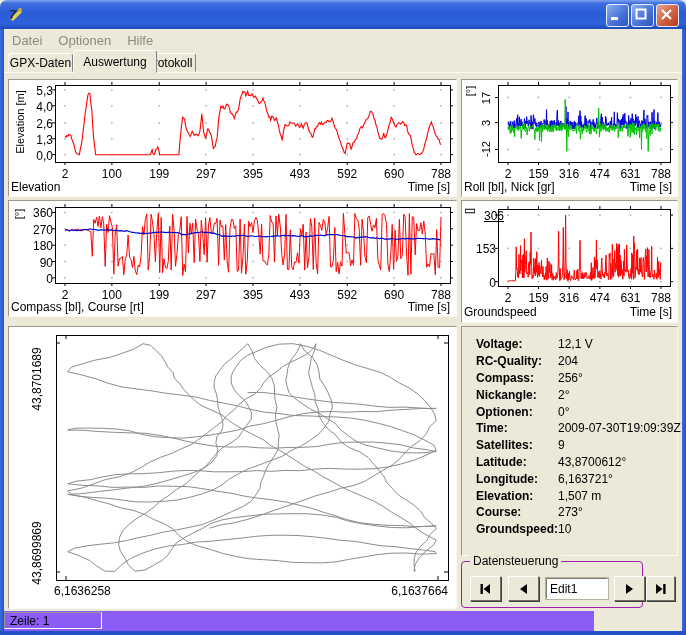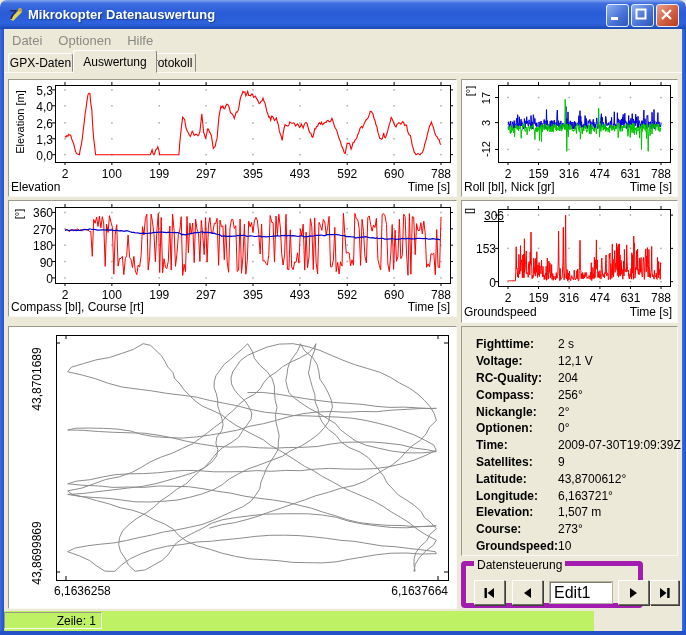--- a/index.html
+++ b/index.html
@@ -38,46 +38,45 @@
   .vlabel{position:absolute;font-size:11px;color:#000;white-space:nowrap;
     transform:translate(-50%,-50%) rotate(-90deg);}
   .vlabel.big{font-size:12px;}
   
   .info-rows{position:absolute;left:14px;top:9px;right:4px;}
   .info-row{display:flex;height:16.8px;align-items:center;}
   .info-label{font-weight:bold;font-size:12px;width:82px;flex:none;}
   .info-value{font-size:12px;white-space:nowrap;}
   
   .groupbox{position:absolute;left:461px;top:561px;width:182px;height:47px;
-    border:5px solid #a21caf;border-radius:4px;box-sizing:border-box;}
+    border:1px solid #a21caf;border-radius:4px;box-sizing:border-box;}
   .groupbox-title{position:absolute;left:8px;top:-8px;background:#ECE9D8;padding:0 3px;font-size:12px;}
   .nav-btn{position:absolute;top:14px;width:31px;height:25px;background:#ECE9D8;
     border:1px solid;border-color:#FFFFFF #6F6D61 #6F6D61 #FFFFFF;box-shadow:1px 1px 0 #40403A;
     display:flex;align-items:center;justify-content:center;padding:0;box-sizing:border-box;}
   .edit-field{position:absolute;left:84px;top:16px;width:62px;height:21px;box-sizing:border-box;
     border:1px solid;border-color:#7C7B6D #FFF #FFF #7C7B6D;outline:1px solid #B5B2A1;
-    font-size:16px;font-family:"Liberation Sans",sans-serif;padding:1px 3px;background:#fff;}
+    font-size:12px;font-family:"Liberation Sans",sans-serif;padding:1px 3px;background:#fff;}
   
-  .statusbar{position:absolute;left:4px;top:611px;width:590px;height:20px;background:#bef264;text-align:right;}
+  .statusbar{position:absolute;left:4px;top:611px;width:590px;height:20px;background:#8b5cf6;}
   .status-cell{position:absolute;top:1px;height:17px;border:1px solid;border-color:#9D998A #FAF9F3 #FAF9F3 #9D998A;
     font-size:12px;padding:1px 5px;box-sizing:border-box;white-space:nowrap;}
 </style>
 </head>
 <body>
 
 <div class="window">
 
   <div class="titlebar">
     <svg class="app-icon" viewBox="0 0 17 17">
       <rect x="0" y="0" width="17" height="17" fill="none"></rect>
       <polygon points="3,13 13,3 15,6 6,15" fill="#E8D44A"></polygon>
       <text x="2" y="13" font-size="13" font-weight="bold" font-style="italic" fill="#28285E">7</text>
       <circle cx="13" cy="4" r="2" fill="#C8B21E"></circle>
     </svg>
-    <span class="win-title">Mikrokopter Datenauswertung</span>
     <div class="tb-buttons">
       <div class="tb-btn btn-min">
         <svg width="19" height="19" viewBox="0 0 19 19">
           <rect x="4" y="12" width="7" height="3" fill="#fff"></rect>
           </svg>
       </div>
       <div class="tb-btn btn-max">
         <svg width="19" height="19" viewBox="0 0 19 19">
           <rect x="4.5" y="4.5" width="9" height="9" fill="none" stroke="#fff" stroke-width="2"></rect>
           </svg>
@@ -425,24 +424,20 @@
         <line x1="435" y1="16" x2="439" y2="16" stroke="#000"></line>
         <line x1="47" y1="245" x2="51" y2="245" stroke="#000"></line>
         <line x1="435" y1="245" x2="439" y2="245" stroke="#000"></line>
         <polyline points="238.5,65.6 253.2,65.4 267.7,67.0 281.9,69.3 295.9,71.6 310.1,73.6 324.3,75.4 338.6,76.3 353.0,77.4 366.9,79.3 381.1,80.4 395.2,80.1 409.4,80.9 423.4,81.7 427.3,81.3 412.2,81.5 397.1,82.4 382.0,83.2 367.2,84.7 352.4,84.5 337.5,85.2 322.9,84.5 308.1,85.0 293.7,86.7 280.2,89.7 267.4,93.3 254.4,96.7 240.8,99.2 228.6,103.1 215.0,105.7 201.4,108.0 187.5,109.9 173.5,111.1 159.4,110.6 145.5,109.7 132.7,107.4 121.2,103.9 108.1,102.1 94.4,101.3 80.6,101.1 66.9,101.2 58.7,103.0 74.2,103.3 89.4,104.5 104.8,105.3 120.1,105.8 135.3,106.2 150.0,108.3 164.1,111.0 177.6,114.3 191.5,117.0 205.8,119.2 220.7,120.1 235.4,119.7 250.1,120.8 264.8,121.2 279.3,120.5 293.9,120.3 308.2,119.5 321.5,117.1 335.3,115.3 349.6,115.1 363.9,115.0 378.0,116.2 391.9,117.8 404.6,121.0 418.3,122.7 427.3,124.6 412.4,125.9 397.3,125.8 382.8,124.1 369.5,121.2 356.6,118.1 346.0,113.6 338.5,108.1 331.3,102.6 326.5,96.6 318.2,91.5 310.0,86.4 300.7,81.6 292.9,76.5 285.5,71.2 280.0,65.6 278.2,59.6 276.8,53.6 278.0,47.6 278.7,41.6 280.5,35.8 284.2,30.1 288.3,24.5 290.9,18.8 291.3,16.7 295.7,23.9 303.5,30.3 308.0,37.4 309.9,44.7 310.8,52.0 315.5,58.9 319.2,65.9 322.2,72.9 323.5,80.1 320.8,87.1 319.9,94.1 315.2,100.8 309.3,107.3 301.3,113.2 292.6,118.8 281.9,123.6 273.4,129.2 262.0,133.5 250.7,137.8 239.1,141.9 229.4,146.8 220.3,152.0 213.1,157.8 204.0,162.9 192.8,167.0 180.7,170.3 167.9,173.1 154.0,174.3 140.1,175.0 126.0,174.8 112.6,173.0 99.1,171.3 85.3,170.5 71.7,169.5 58.7,167.4 74.1,166.5 88.9,164.6 103.8,162.9 118.5,161.1 133.3,159.4 147.1,156.6 160.0,153.0 172.5,149.3 184.8,145.5 195.4,140.9 202.8,135.2 207.7,129.0 208.8,122.6 206.9,116.2 207.9,109.8 212.7,103.8 214.1,97.5 212.8,91.3 210.8,85.2 208.8,79.1 208.6,72.9 207.4,66.8 205.1,60.8 205.2,54.8 206.9,48.8 211.0,43.1 215.2,37.4 221.8,32.1 227.6,26.7 233.9,21.5 238.6,16.7 243.1,23.9 245.4,31.3 250.9,38.2 258.2,44.7 263.1,51.7 265.4,58.9 265.5,66.1 266.2,73.3 268.0,80.4 266.5,87.5 266.9,94.5 268.5,101.5 270.2,108.5 269.3,115.4 269.2,122.3 265.3,128.9 261.0,135.4 257.2,142.0 254.7,148.6 251.9,155.2 250.8,161.8 246.7,168.1 242.0,174.3 233.9,179.7 223.7,184.2 213.6,188.8 203.8,193.4 193.1,197.5 180.4,200.3 167.6,202.9 154.4,205.0 142.4,208.1 129.8,210.6 117.5,213.5 104.9,215.9 91.5,217.2 78.3,218.8 65.8,221.1 58.7,224.7 70.3,228.8 80.6,233.5 87.7,239.0 96.0,244.2 105.9,244.3 112.8,237.7 121.3,231.7 132.3,226.6 144.8,222.3 158.6,219.1 173.4,217.5 187.6,215.0 202.6,214.2 217.2,212.6 231.8,211.2 246.2,209.4 260.9,208.3 275.6,208.2 290.1,208.6 304.3,209.8 318.2,211.4 331.8,213.3 345.8,214.4 359.0,216.6 372.2,218.8 386.2,219.7 399.6,221.4 413.1,222.9 426.4,224.7 427.3,226.6 412.3,227.1 397.3,226.0 382.3,226.2 367.9,227.7 354.2,230.0 340.6,232.2 327.3,234.8 312.9,235.9 298.2,235.7 283.6,235.4 269.2,233.7 254.7,232.7 240.3,231.8 226.5,229.4 213.3,226.3 201.3,222.4 188.6,219.0 177.8,214.3 169.9,208.6 164.3,202.2 155.4,196.9 144.6,192.4 135.3,187.3 124.0,183.3 111.1,180.7 99.8,176.8 87.6,173.6 75.8,170.2 63.1,167.5 58.7,163.9 72.8,161.1 84.9,156.8 96.7,152.5 110.6,149.7 122.6,145.5 132.2,140.4 141.0,135.0 151.6,130.3 163.2,126.2 173.4,121.4 183.7,116.7 191.3,111.2 198.7,105.7 205.7,100.1 213.0,94.7 217.8,88.7 224.6,83.2 229.9,77.5 236.7,72.0 245.6,67.2 251.3,61.7 254.6,55.8 259.5,50.1 267.2,45.1 273.4,39.8 281.9,35.1 291.3,30.7 299.5,26.0 304.8,20.7 307.0,16.7 305.3,24.2 302.2,31.5 300.9,38.9 299.5,46.2 301.5,53.4 303.5,60.6 305.9,67.8 306.2,74.9 309.1,81.9 310.1,89.0 313.7,95.9 319.3,102.3 327.0,108.3 331.9,114.8 340.0,120.5 351.0,125.0 359.2,130.6 364.6,136.9 370.0,143.1 374.8,149.4 378.0,155.9 383.8,162.0 389.3,168.0 397.8,173.2 405.6,178.6 411.9,184.3 415.5,190.5 422.3,196.1 427.3,201.7 420.8,207.5 417.7,213.8 411.4,219.5 406.9,225.6 405.1,231.8 405.0,238.0 406.1,244.1 404.9,244.3 406.3,237.2 410.5,230.4 416.7,224.1 424.4,218.2 427.3,213.2 417.1,207.9 408.2,202.2 400.7,196.1 391.8,190.4 382.4,185.0 374.0,179.3 364.6,174.0 353.7,169.3 342.8,164.7 332.4,159.9 323.2,154.6 313.6,149.6 305.4,144.2 295.6,139.3 287.3,133.9 279.1,128.6 270.6,123.4 261.5,118.4 254.5,112.9 245.0,108.1 235.9,103.3 227.1,98.4 219.4,93.2 212.6,87.8 203.1,83.3 193.1,79.0 186.0,73.8 180.4,68.3 174.9,62.7 171.0,57.0 165.6,51.5 164.0,45.6 158.9,40.1 155.9,34.4 152.5,28.8 147.0,23.5 141.5,18.3 134.1,16.7 124.5,22.3 112.5,26.5 100.4,30.5 87.0,32.9 74.6,36.5 62.3,40.2 58.7,44.8 73.1,48.0 86.8,51.8 99.3,56.3 113.0,60.0 128.0,62.0 142.9,63.9 157.4,66.3 172.3,68.1 187.0,70.0 200.5,73.4 214.6,76.1 228.5,78.9 241.8,82.4 255.6,85.2 270.1,86.6 284.4,88.5 299.0,88.9 313.5,89.5 328.0,90.0 342.3,91.1 356.1,93.3 369.2,96.3 382.0,99.6 393.6,103.7 405.1,107.9 415.2,112.8 424.6,117.9 427.3,123.2 416.9,128.3 405.5,133.0 392.8,136.8 379.3,139.9 364.8,141.7 349.9,142.2 335.1,142.0 320.3,141.4 305.6,142.1 291.3,143.7 276.7,143.4 262.2,144.3 247.8,143.6 233.5,144.6 219.1,144.8 204.7,144.8 190.7,143.7 176.5,143.4 162.4,144.3 148.6,145.8 134.6,146.6 120.6,146.8 106.8,147.6 93.7,149.9 81.2,152.7 67.7,154.1 58.7,156.8 73.8,158.3 89.2,158.9 104.2,160.4 119.4,160.0 134.7,160.4 149.5,159.0 164.6,159.3 179.6,159.7 193.9,161.7 207.9,164.2 222.0,166.2 235.3,169.1 249.3,171.2 263.5,172.9 277.3,175.1 290.1,178.2 302.7,181.3 314.2,185.2 326.3,188.7 337.7,192.6 350.2,195.6 364.0,197.2 378.0,198.3 392.1,198.5 406.0,199.6 420.1,199.5 427.3,198.8 412.3,199.5 397.6,200.8 382.5,200.5 367.9,198.9 353.4,196.9 339.6,194.2 327.3,190.3 313.2,188.0 298.7,186.8 284.0,186.7 269.5,186.9 254.9,187.2 241.0,188.8 227.2,190.5 213.7,192.7 202.2,196.4 193.5,201.4 184.0,206.0 175.0,210.8 167.3,216.0 162.9,221.9 159.0,227.9 153.1,233.4 144.7,238.2 136.1,242.9 126.2,244.3 119.4,238.0 116.1,231.2 111.5,224.6 109.7,217.6 110.5,210.6 113.6,203.8 120.1,197.4 127.9,191.4 137.2,185.9 145.1,180.0 151.7,173.8 160.2,168.2 167.7,162.3 176.9,157.0 183.0,150.9 189.7,144.9 196.8,139.1 202.1,133.0 207.0,126.9 213.1,121.0 222.0,115.8 229.5,110.3 233.4,104.2 237.8,98.2 242.1,92.2 242.8,86.0 239.8,79.9 236.2,74.0 230.1,68.5 225.4,62.8 222.5,56.9 222.0,50.9 223.7,44.9 227.6,39.2 231.5,33.5 238.5,28.4 248.3,24.1 258.2,20.0 270.4,17.1 284.1,16.7 298.1,19.4 310.9,23.4 322.3,28.3 333.7,33.1 345.5,37.6 358.2,41.4 370.8,45.2 381.3,50.3 390.5,56.0 400.5,61.2 408.9,67.1 415.5,73.4 421.2,79.9 425.3,86.7 427.3,93.5 420.6,100.0 417.2,106.8 411.4,113.3 402.8,119.1 396.4,125.4 390.8,131.8 383.4,137.8 374.2,143.2 364.9,148.6 356.2,154.1 344.9,158.5 331.5,161.3 319.5,165.3 307.0,168.7 295.6,172.9 284.0,176.9 272.6,180.9 261.0,184.8 250.0,188.9 238.1,192.5 225.7,195.7 212.3,197.8 200.3,201.2" fill="none" stroke="#8C8C8C" stroke-width="1"></polyline>
       </svg>
     </div>
 
   <div class="panel beige" style="left:461px;top:326px;width:217px;height:230px;">
     <div class="info-rows" id="info-rows">
         <div class="info-row">
-          <span class="info-label">Fighttime:</span>
-          <span class="info-value">2 s</span>
-        </div>
-        <div class="info-row">
           <span class="info-label">Voltage:</span>
           <span class="info-value">12,1 V</span>
         </div>
         <div class="info-row">
           <span class="info-label">RC-Quality:</span>
           <span class="info-value">204</span>
         </div>
         <div class="info-row">
           <span class="info-label">Compass:</span>
           <span class="info-value">256°</span>

